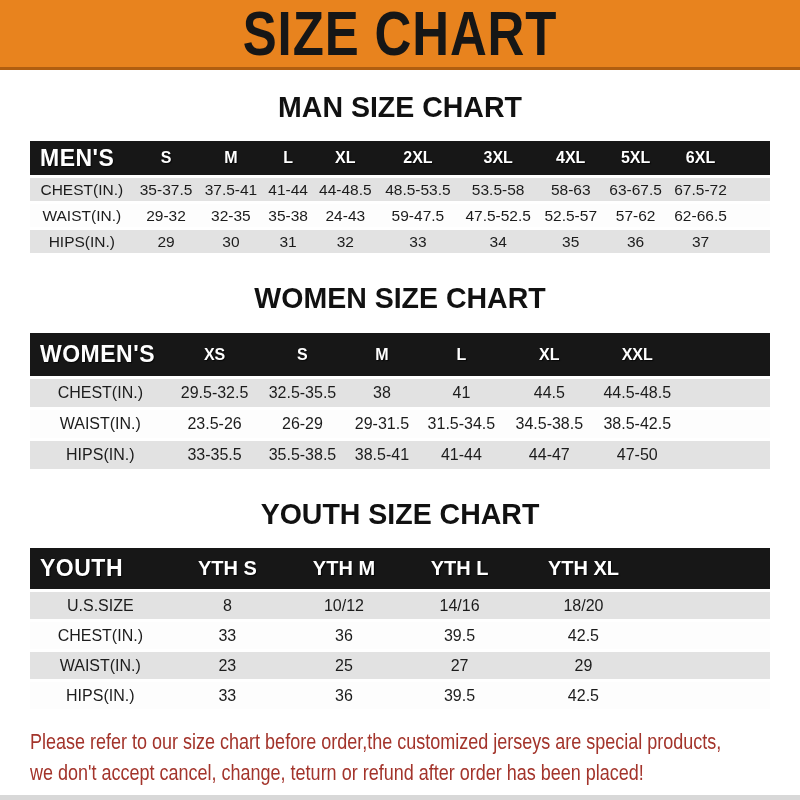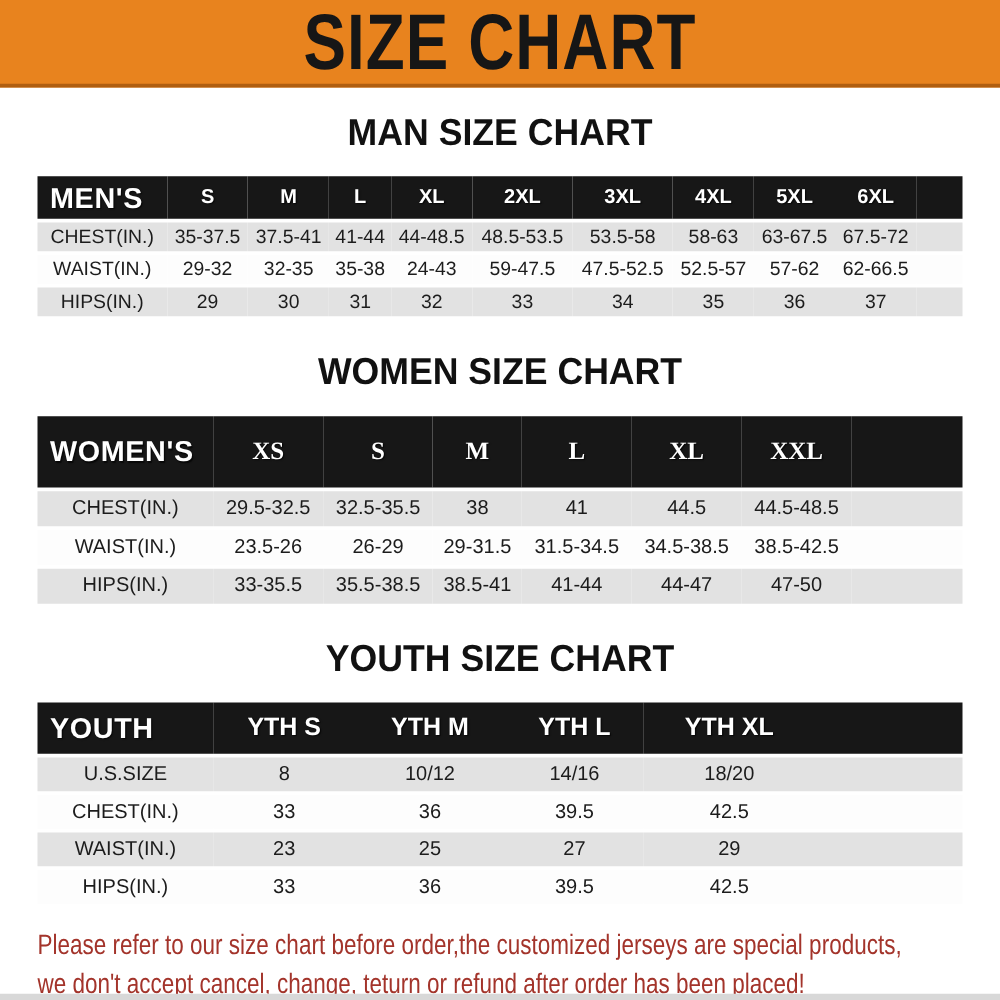--- a/index.html
+++ b/index.html
@@ -38,23 +38,23 @@
     background:var(--bar-bg);color:#fff;font-weight:bold;
     text-shadow:1px 1px 1px rgba(0,0,0,0.7);
   }
   th.corner{text-align:left;padding-left:10px;font-size:23px;letter-spacing:0.5px;white-space:nowrap;}
   th.size-col{font-size:16px;text-align:center;}
   tbody td{text-align:center;font-size:15.5px;color:#1c1c1c;white-space:nowrap;}
   tbody tr:nth-child(odd) td{background:var(--row-alt);}
   tbody tr:nth-child(even) td{background:var(--row-bg);}
   #sections section:nth-of-type(1) thead th{height:34px;}
   #sections section:nth-of-type(1) tbody td{height:23px;}
-  #sections section:nth-of-type(2) thead th{height:57px;}
+  #sections section:nth-of-type(2) thead th{height:43px;}
   #sections section:nth-of-type(2) tbody td{height:28px;font-size:16px;}
-  #sections section:nth-of-type(2) th.size-col{font-size:20px;font-family:Liberation Serif, serif;}
+  #sections section:nth-of-type(2) th.size-col{font-size:16px;}
   #sections section:nth-of-type(3) thead th{height:41px;}
   #sections section:nth-of-type(3) tbody td{height:27px;font-size:16px;margin-top:16px;}
   #sections section:nth-of-type(3) th.size-col{font-size:20px;}
   #sections section:nth-of-type(1) col.c-lbl{width:14%;}
   #sections section:nth-of-type(1) col.c-sp{width:5%;}
   #sections section:nth-of-type(2) col.c-lbl{width:19%;}
   #sections section:nth-of-type(2) col.c-sp{width:12%;}
   #sections section:nth-of-type(3) col.c-lbl{width:19%;}
   #sections section:nth-of-type(3) col.c-sp{width:16%;}
   .note{margin:14px 0 16px 30px;}

